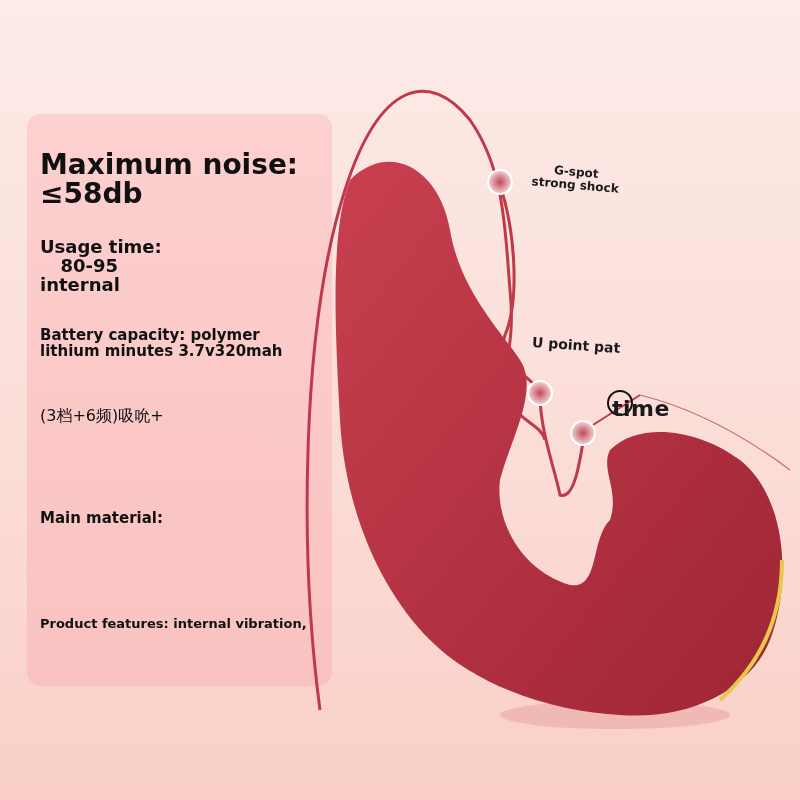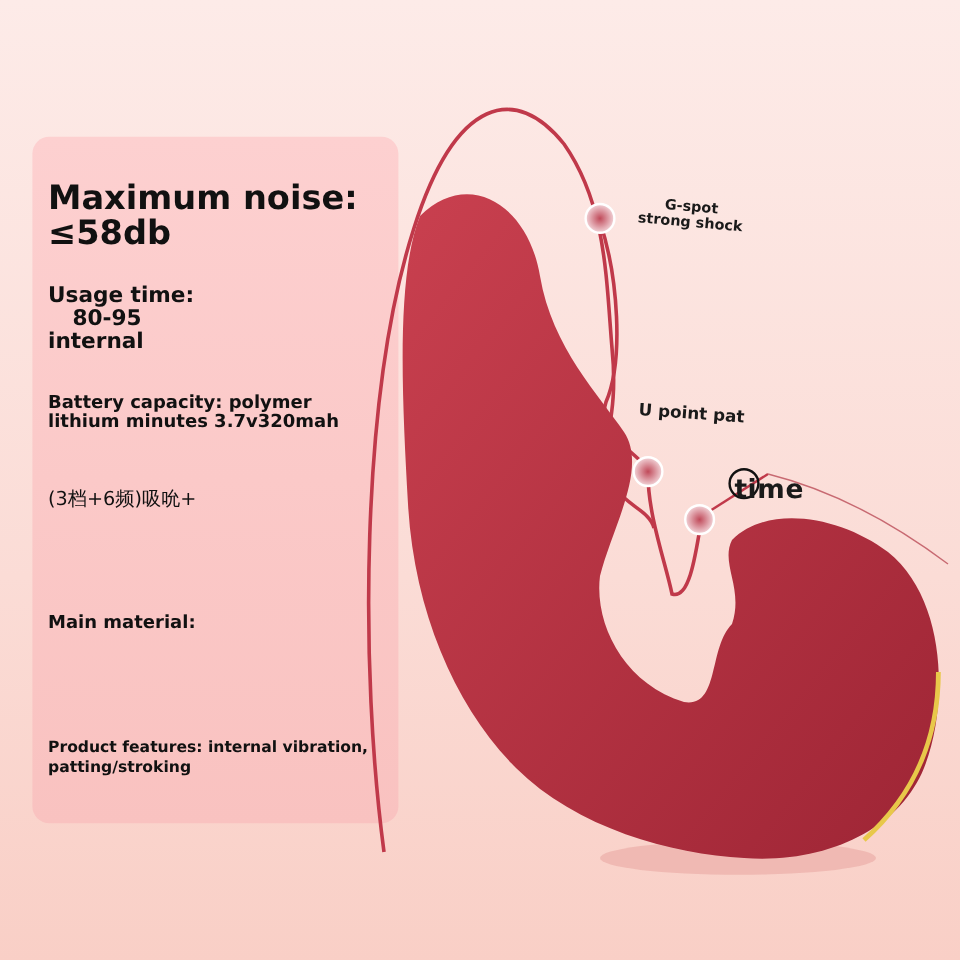--- a/index.html
+++ b/index.html
@@ -70,21 +70,20 @@
 <div class="spec spec-cn">
   <span class="cn-line strong">(3档+6频)吸吮+</span>
 </div>
 
 <div class="spec spec-material">
   <span class="line">Main material:</span>
 </div>
 
 <div class="spec spec-features">
   <span class="line">Product features: internal vibration,</span>
-  <span class="line">patting/stroking</span>
 </div>
 
 <svg class="product-art" viewBox="0 0 800 800">
   <defs>
     <linearGradient id="prodGrad" x1="0" y1="0" x2="1" y2="1">
       <stop offset="0" stop-color="#c9404f"></stop>
       <stop offset="1" stop-color="#9e2535"></stop>
     </linearGradient>
     <radialGradient id="dotGrad">
       <stop offset="0" stop-color="#c04a5a"></stop>

